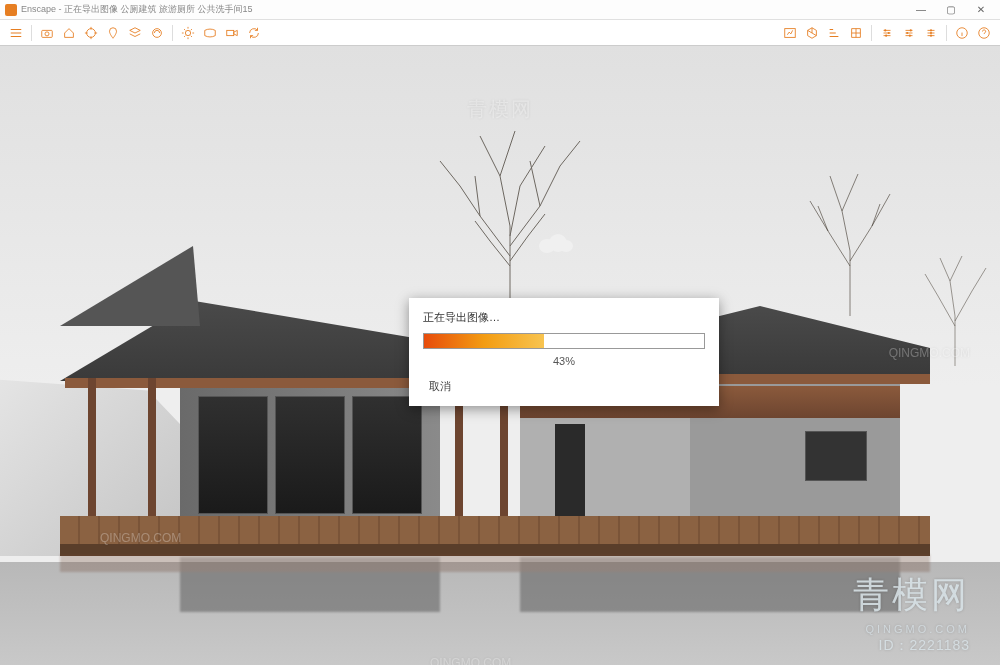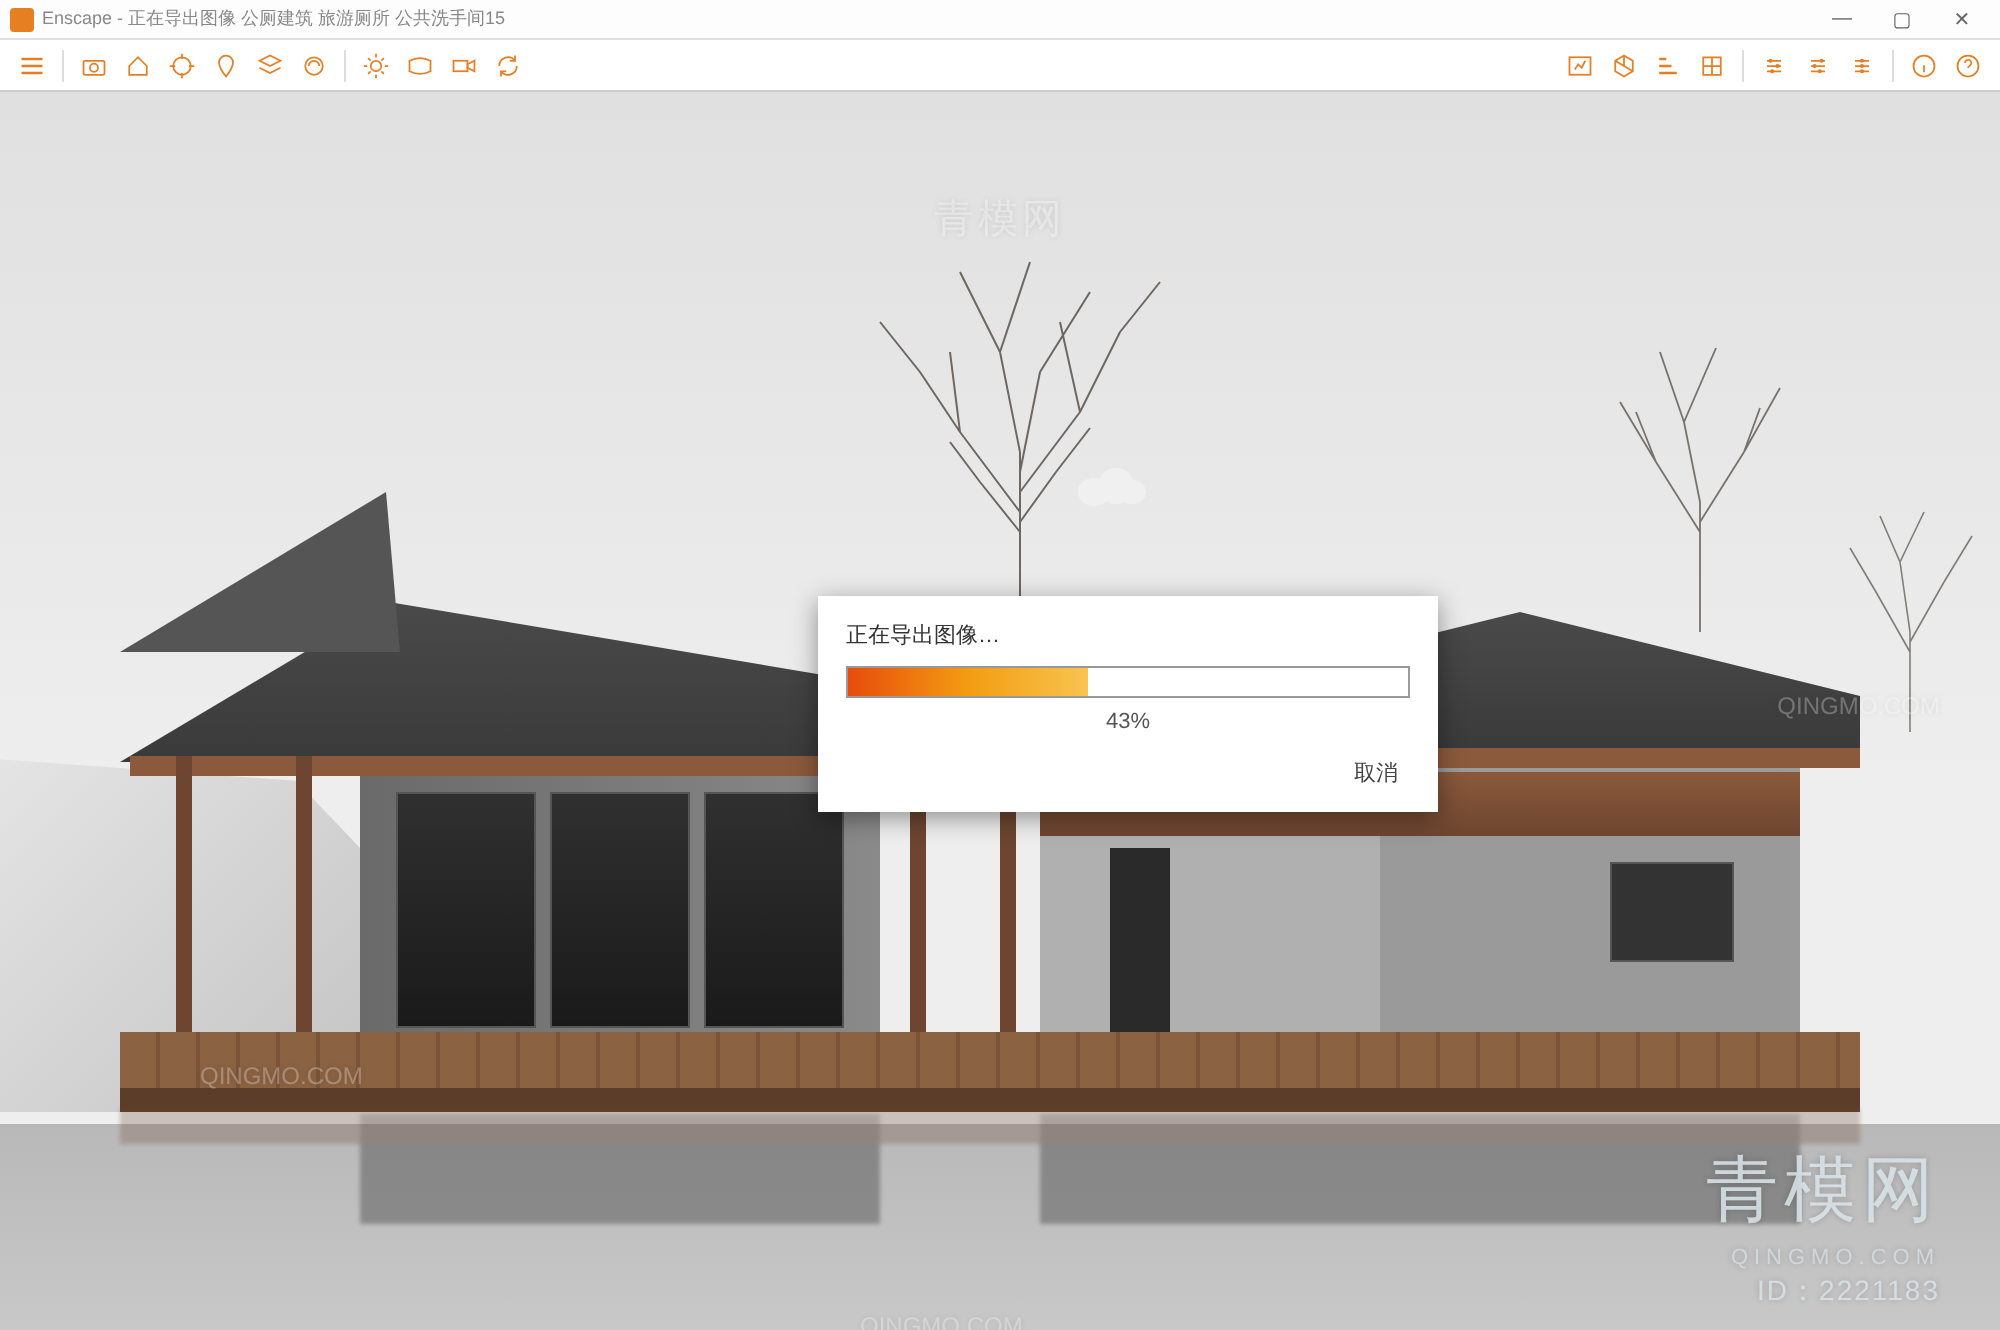--- a/index.html
+++ b/index.html
@@ -142,21 +142,21 @@
       width: 100%; height: 16px;
       border: 1px solid #999;
       background: #fff;
       position: relative;
     }
     .progress-fill {
       position: absolute; left: 0; top: 0; height: 100%;
       background: linear-gradient(to right, #e74c0c, #f39c12, #f8c450);
     }
     .progress-pct { text-align: center; font-size: 11px; color: #555; margin-top: 6px; }
-    .dialog-actions { text-align: right; margin-top: 10px; }
+    .dialog-actions { margin-top: 10px; }
     .cancel-btn {
       display: inline-block; font-size: 11px; color: #444;
       padding: 2px 6px; cursor: pointer;
     }
     
     .watermark {
       position: absolute; color: rgba(255,255,255,0.55);
       font-family: "Microsoft YaHei", sans-serif;
       pointer-events: none;
       text-shadow: 0 0 3px rgba(0,0,0,0.2);

